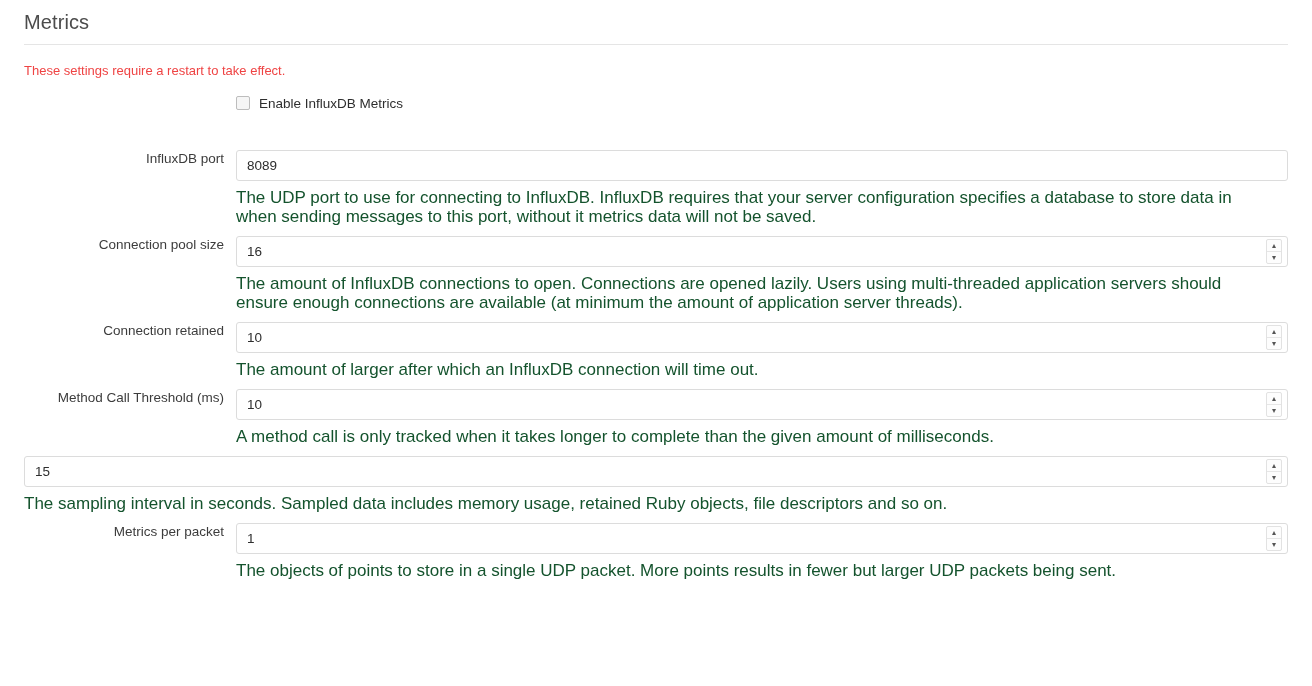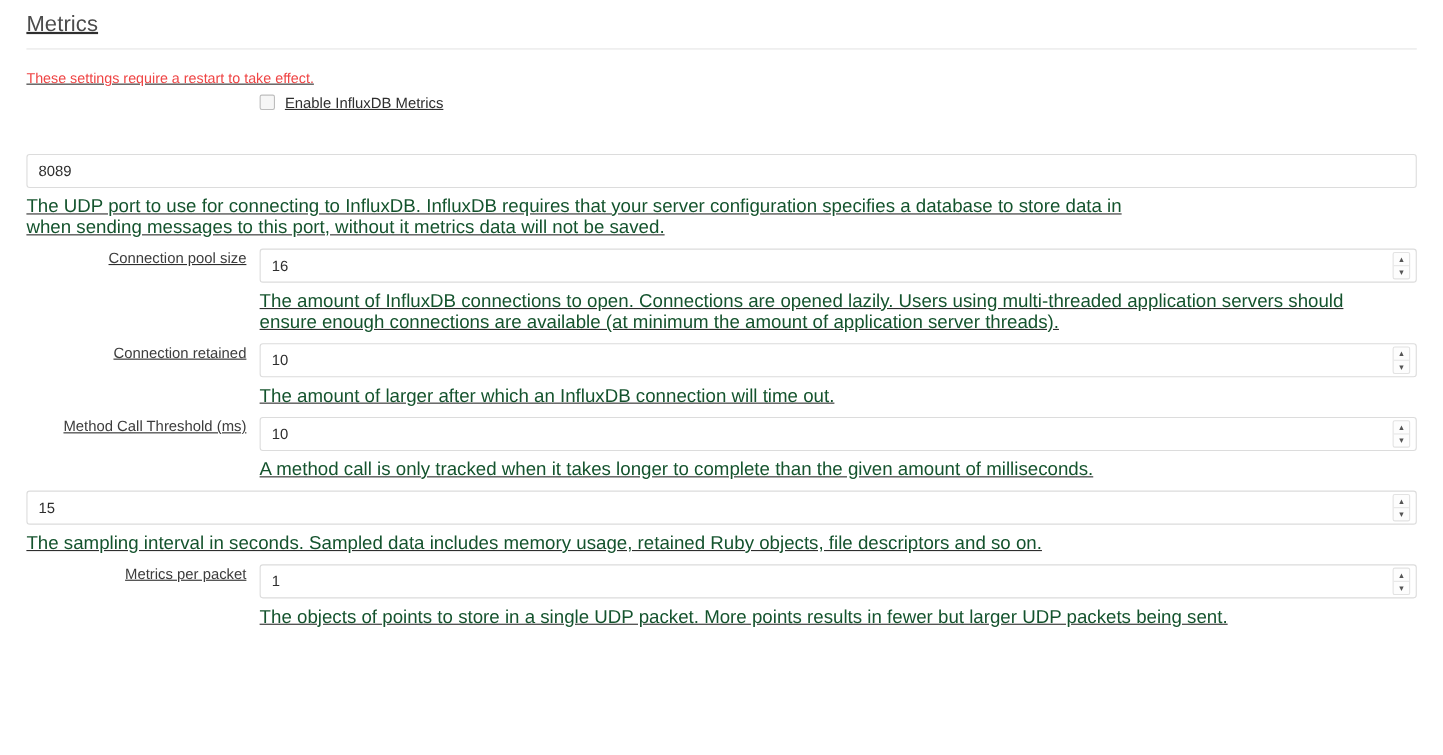--- a/index.html
+++ b/index.html
@@ -11,40 +11,39 @@
     background: #ffffff;
     font-family: "Liberation Sans", sans-serif;
     color: #2e2e2e;
     overflow: hidden;
   }
   .page {
     position: relative;
     width: 1312px;
     height: 686px;
     padding: 0 24px;
-    text-decoration: underline;
   }
   .page-title {
     font-size: 20px;
     font-weight: 400;
     color: #4c4c4c;
     margin: 0;
     padding-top: 11px;
     padding-bottom: 10px;
     border-bottom: 1px solid #e5e5e5;
     letter-spacing: 0.1px;
   }
   .intro {
     font-size: 13px;
     color: #ef4444;
     margin-top: 18px;
     margin-bottom: 0;
   }
   .form {
-    margin-top: 4px;
+    margin-top: 14px;
   }
   .row {
     display: flex;
     align-items: flex-start;
     margin-bottom: 0;
   }
   .label-col {
     width: 212px;
     flex: 0 0 212px;
     text-align: right;
@@ -151,20 +150,21 @@
         </div>
       </div>
     </div>
 
     <div class="gap-sm"></div>
 
 
     <div class="gap-sm"></div>
 
     <div class="row">
+      <div class="label-col">InfluxDB port</div>
       <div class="field-col">
         <input class="text-input" type="text" value="8089" style="">
         <div class="help">The UDP port to use for connecting to InfluxDB. InfluxDB requires that your server configuration specifies a database to store data in when sending messages to this port, without it metrics data will not be saved.</div>
       </div>
     </div>
 
     <div class="gap-xs"></div>
 
     <div class="row">
       <div class="label-col">Connection pool size</div>

